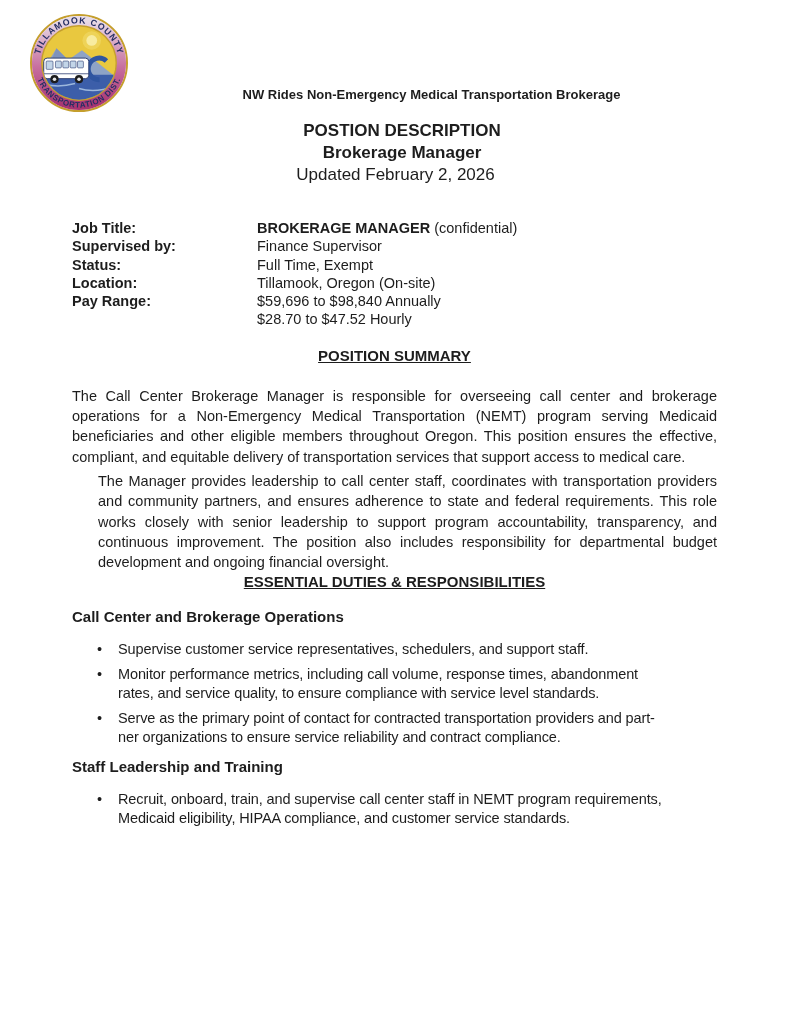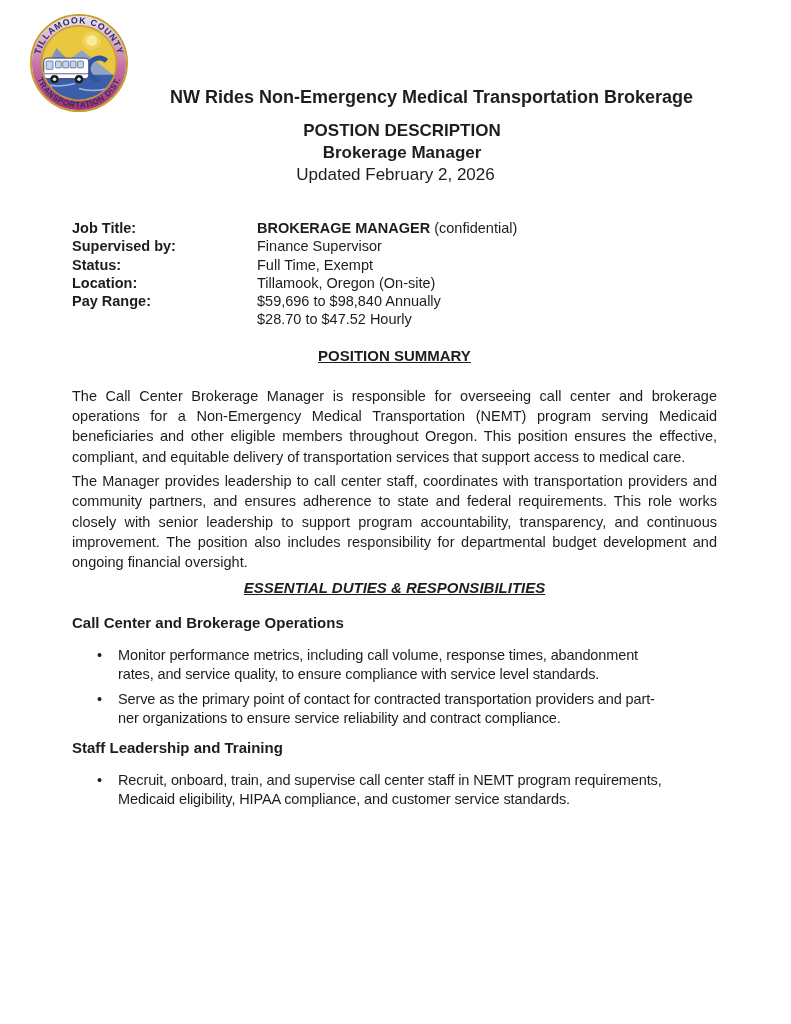--- a/index.html
+++ b/index.html
@@ -7,45 +7,45 @@
     width: 791px; height: 1024px; margin: 0 auto;
     background: #ffffff; color: #1d1d1d;
     font-family: "Liberation Sans", "DejaVu Sans", sans-serif;
     position: relative; overflow: hidden; box-sizing: border-box;
   }
   .doc-header { position: relative; height: 199px; }
   .logo-wrap { position: absolute; left: 30px; top: 14px; width: 98px; height: 98px; }
   .logo-wrap svg { width: 100%; height: 100%; display: block; }
   .org-title {
     position: absolute; left: 72px; right: 0; top: 87px;
-    text-align: center; font-size: 18px; font-weight: bold;
+    text-align: center; font-size: 13px; font-weight: bold;
   }
   .center-titles {
     position: absolute; left: 0; right: 0; top: 120px;
     text-align: center; font-size: 17px; line-height: 22px;
   }
   .doc-type, .position-title { font-weight: bold; margin-left: 13px; }
 
   .content { padding: 0 74px 0 72px; font-size: 14.5px; }
 
   .job-info { margin-top: 20px; line-height: 18.3px; }
   .job-row { display: flex; }
   .job-label { width: 185px; flex-shrink: 0; font-weight: bold; }
   .job-value b { font-weight: bold; }
 
   h2 {
     font-size: 15px; font-weight: bold; line-height: 20px;
     margin: 17px 0 0 0; text-decoration: underline; text-align: center;
   }
-  h2.h2-tight { margin-top: 6px; font-style: italic; }
+  h2.h2-tight { margin-top: 0; }
 
   p.para {
     margin: 20px 0 0 0; text-align: justify; line-height: 20.3px;
   }
-  p.para-2 { margin-top: 4px; }
+  p.para-2 { margin-top: 4px; margin-left: 26px; }
 
   h3 {
     font-size: 15px; font-weight: bold; line-height: 19px;
     margin: 15px 0 0 0;
   }
   h3.h3-last { margin-top: 10px; }
 
   ul.duty-list { list-style: none; margin: 14px 0 0 0; padding: 0; }
   ul.duty-list li {
     position: relative; padding-left: 46px; margin-bottom: 6px;
@@ -155,20 +155,21 @@
     <h2>POSITION SUMMARY</h2>
 
     <p class="para">The Call Center Brokerage Manager is responsible for overseeing call center and brokerage operations for a Non-Emergency Medical Transportation (NEMT) program serving Medicaid beneficiaries and other eligible members throughout Oregon. This position ensures the effective, compliant, and equitable delivery of transportation services that support access to medical care.</p>
     <p class="para para-2">The Manager provides leadership to call center staff, coordinates with transportation providers and community partners, and ensures adherence to state and federal requirements. This role works closely with senior leadership to support program accountability, transparency, and continuous improvement. The position also includes responsibility for departmental budget development and ongoing financial oversight.</p>
 
     <h2 class="h2-tight">ESSENTIAL DUTIES &amp; RESPONSIBILITIES</h2>
 
     <h3>Call Center and Brokerage Operations</h3>
 
     <ul class="duty-list">
+      <li>Supervise customer service representatives, schedulers, and support staff.</li>
       <li>Monitor performance metrics, including call volume, response times, abandonment
 rates, and service quality, to ensure compliance with service level standards.</li>
       <li>Serve as the primary point of contact for contracted transportation providers and part-
 ner organizations to ensure service reliability and contract compliance.</li>
     </ul>
 
     <h3 class="h3-last">Staff Leadership and Training</h3>
 
     <ul class="duty-list">
       <li>Recruit, onboard, train, and supervise call center staff in NEMT program requirements,

